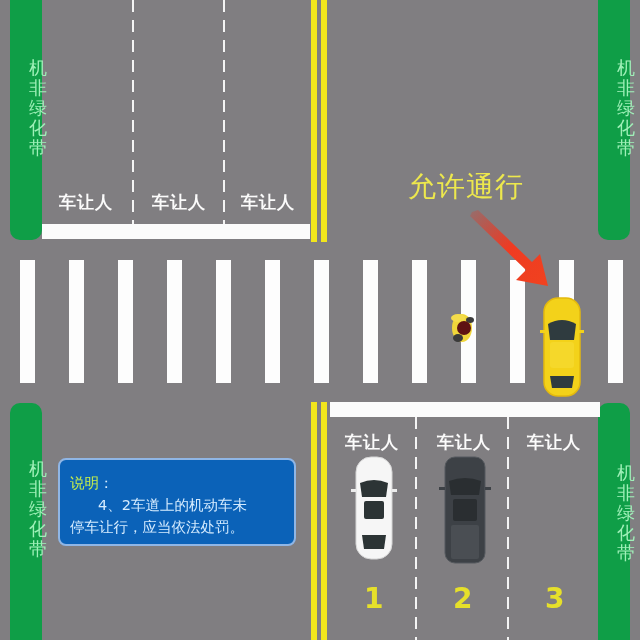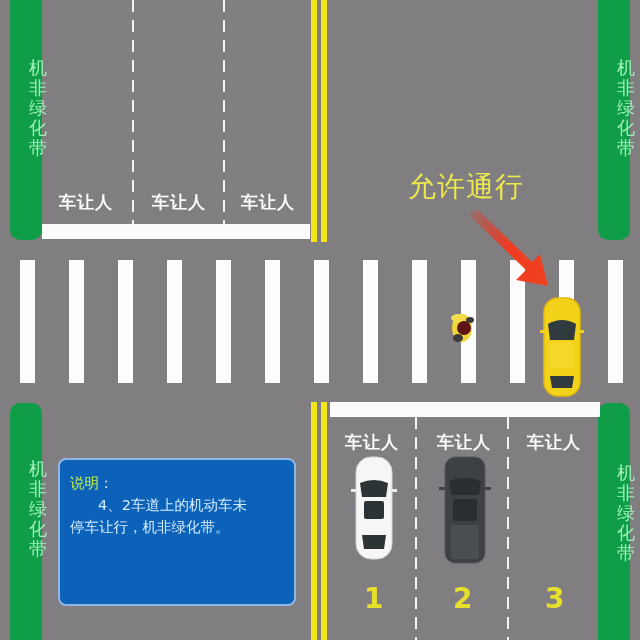--- a/index.html
+++ b/index.html
@@ -8,21 +8,21 @@
   .abs { position:absolute; }
   .greenbelt { position:absolute; width:32px; background:#0f9e47; border-radius:10px; }
   .greenbelt .label { position:absolute; left:0; width:32px; text-align:center; color:#9ff0b8; font-size:18px; line-height:20px;margin-left:12px; }
   .stopline { position:absolute; height:15px; background:#fbfbfb; }
   .dash { position:absolute; width:2px; background-image:linear-gradient(to bottom, #f4f4f4 0 12px, transparent 12px 20px); background-size:2px 20px; }
   .yline { position:absolute; width:6px; background:#f2e61c; }
   .stripe { position:absolute; top:260px; width:15px; height:123px; background:#fdfdfd; }
   .yield { position:absolute; color:#fbfbfb; font-size:17px; font-weight:bold; letter-spacing:1px; }
   .lanenum { position:absolute; color:#e6e02a; font-size:28px; font-weight:bold; }
   #allow { position:absolute; left:408px; top:168px; color:#ede84d; font-size:28px; letter-spacing:1px; }
-  #note { position:absolute; left:58px; top:458px; width:238px; height:148px; background:#0b62b8; border:2px solid #8fb6e6; border-radius:8px; box-sizing:border-box; color:#d6ecff; font-size:14.5px; line-height:22px; padding:12px 0 0 10px; }
+  #note { position:absolute; left:58px; top:458px; width:238px; height:88px; background:#0b62b8; border:2px solid #8fb6e6; border-radius:8px; box-sizing:border-box; color:#d6ecff; font-size:14.5px; line-height:22px; padding:12px 0 0 10px; }
   #note .title { color:#c7ef4a; }
 </style>
 </head>
 <body>
 
 <div id="scene">
 
   <div class="greenbelt" style="left:10px; top:-10px; height:250px;">
     <div class="label" style="top:68px; width:32px; word-break:break-all; padding:0 6px; box-sizing:border-box;">机非绿化带</div>
   </div>
@@ -125,16 +125,16 @@
     <rect x="14" y="70" width="28" height="34" rx="2" fill="#4a4e53"></rect>
     <rect x="2" y="32" width="6" height="3" fill="#3d4146"></rect>
     <rect x="48" y="32" width="6" height="3" fill="#3d4146"></rect>
   </svg>
 
   <div id="note">
     <div>
       <span class="title">说明</span><span>：</span>
     </div>
     <div style="padding-left:28px;">4、2车道上的机动车未</div>
-    <div>停车让行，机非绿化带。</div>
+    <div>停车让行，应当依法处罚。</div>
   </div>
 
 </div>
 
 </body></html>

